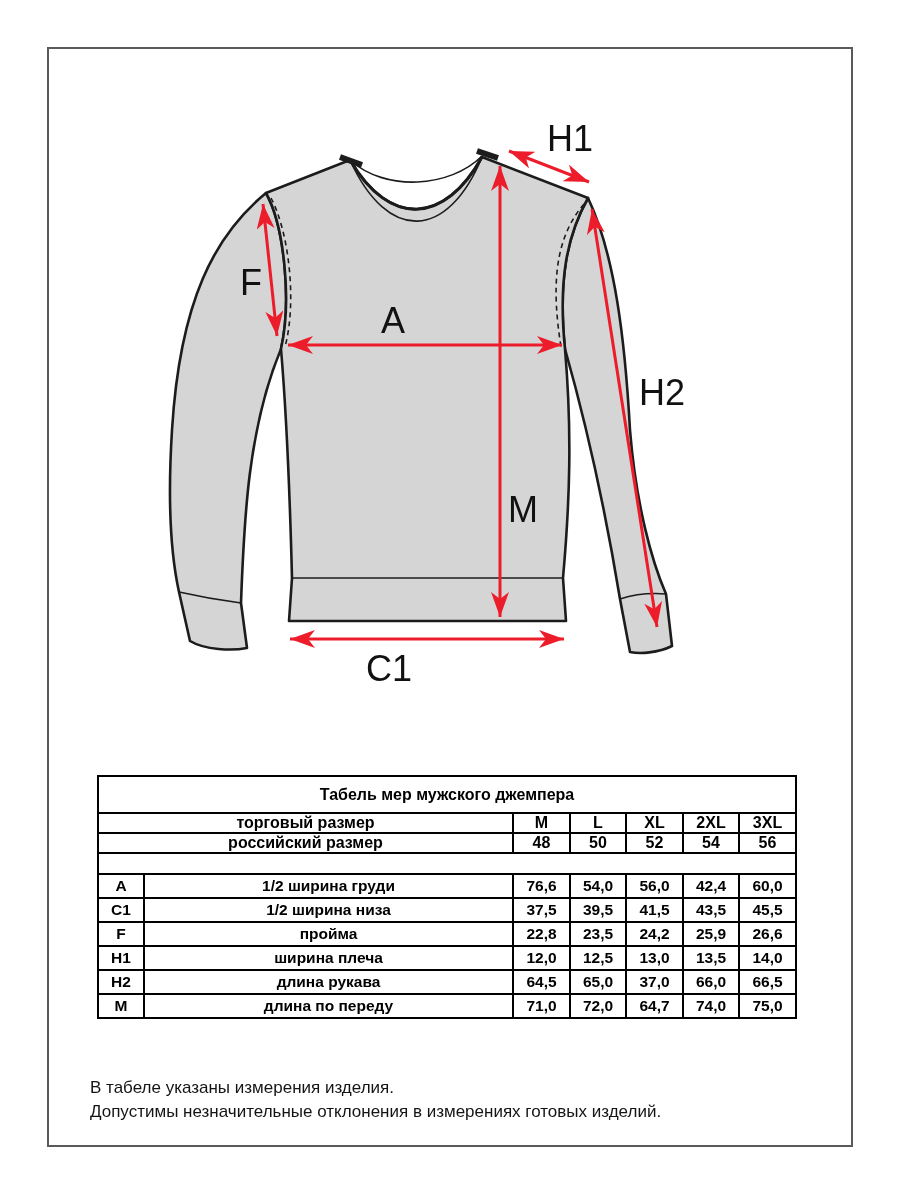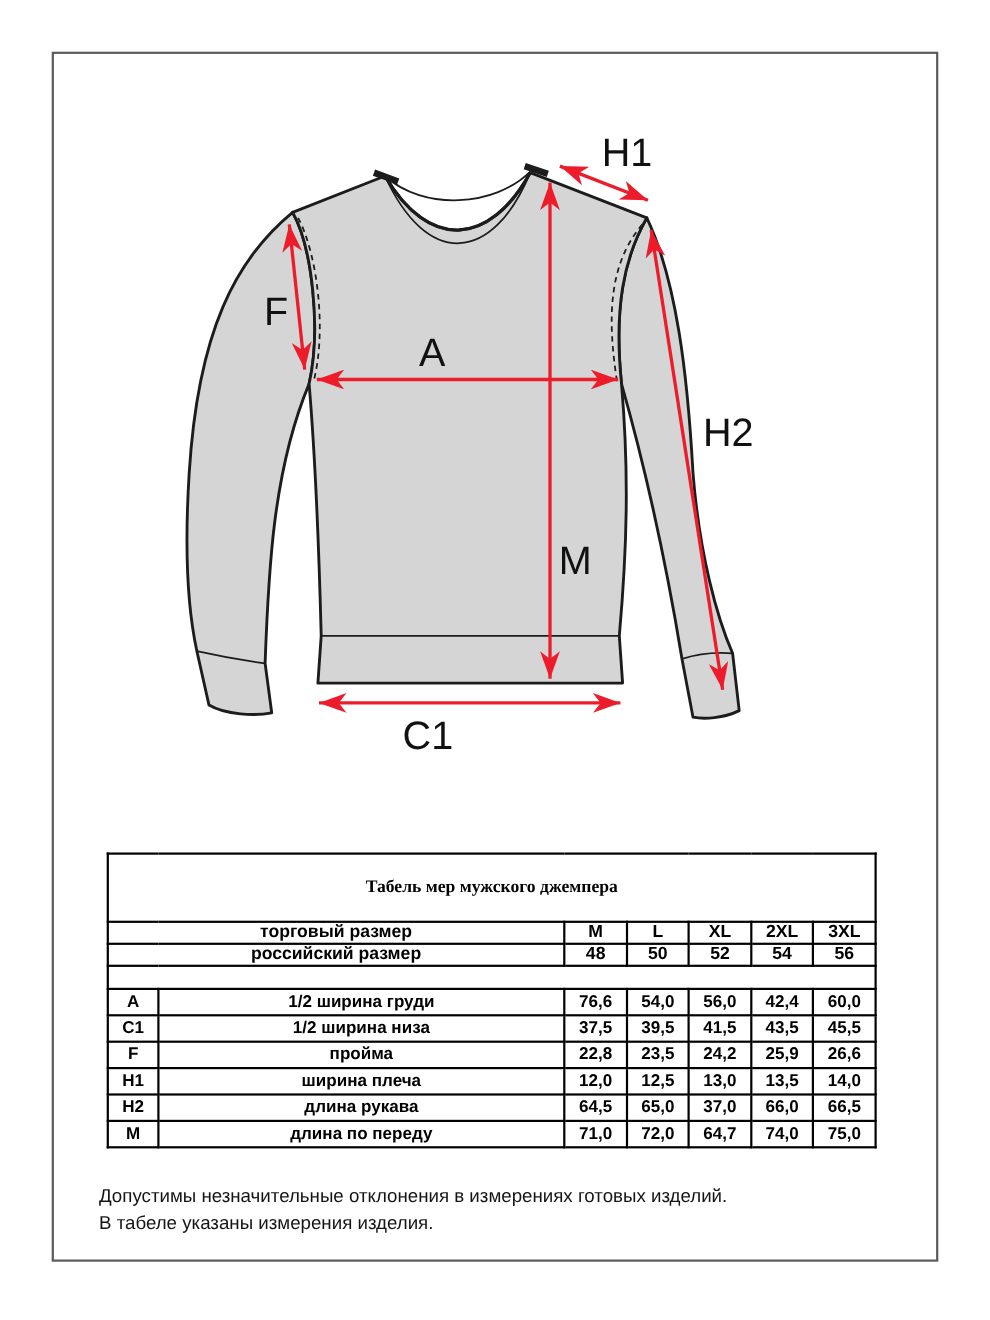--- a/index.html
+++ b/index.html
@@ -34,21 +34,21 @@
   table.size-table{
     position:absolute;left:97px;top:775px;width:698px;
     border-collapse:collapse;table-layout:fixed;
     font-family:"Liberation Sans",sans-serif;
   }
   table.size-table td{
     border:2px solid var(--table-border);
     text-align:center;vertical-align:middle;padding:0;
     font-weight:700;font-size:15.5px;color:#000;
   }
-  tr.r-title{height:62px;font-family:Liberation Serif, serif;}
+  tr.r-title{height:37px;}
   tr.r-title td{font-size:16px;}
   tr.r-head{height:14px;}
   tr.r-head td{font-size:16px;}
   tr.r-spacer{height:21px;}
   tr.r-data{height:24px;}
 
   .notes{
     position:absolute;left:90px;top:1076px;
     font-size:17px;line-height:24px;color:#141414;
   }
@@ -210,15 +210,15 @@
       <td>71,0</td>
       <td>72,0</td>
       <td>64,7</td>
       <td>74,0</td>
       <td>75,0</td>
     </tr>
   </tbody>
 </table>
 
 <div class="notes">
+  <div>В табеле указаны измерения изделия.</div>
   <div>Допустимы незначительные отклонения в измерениях готовых изделий.</div>
-  <div>В табеле указаны измерения изделия.</div>
 </div>
 
 </body></html>

